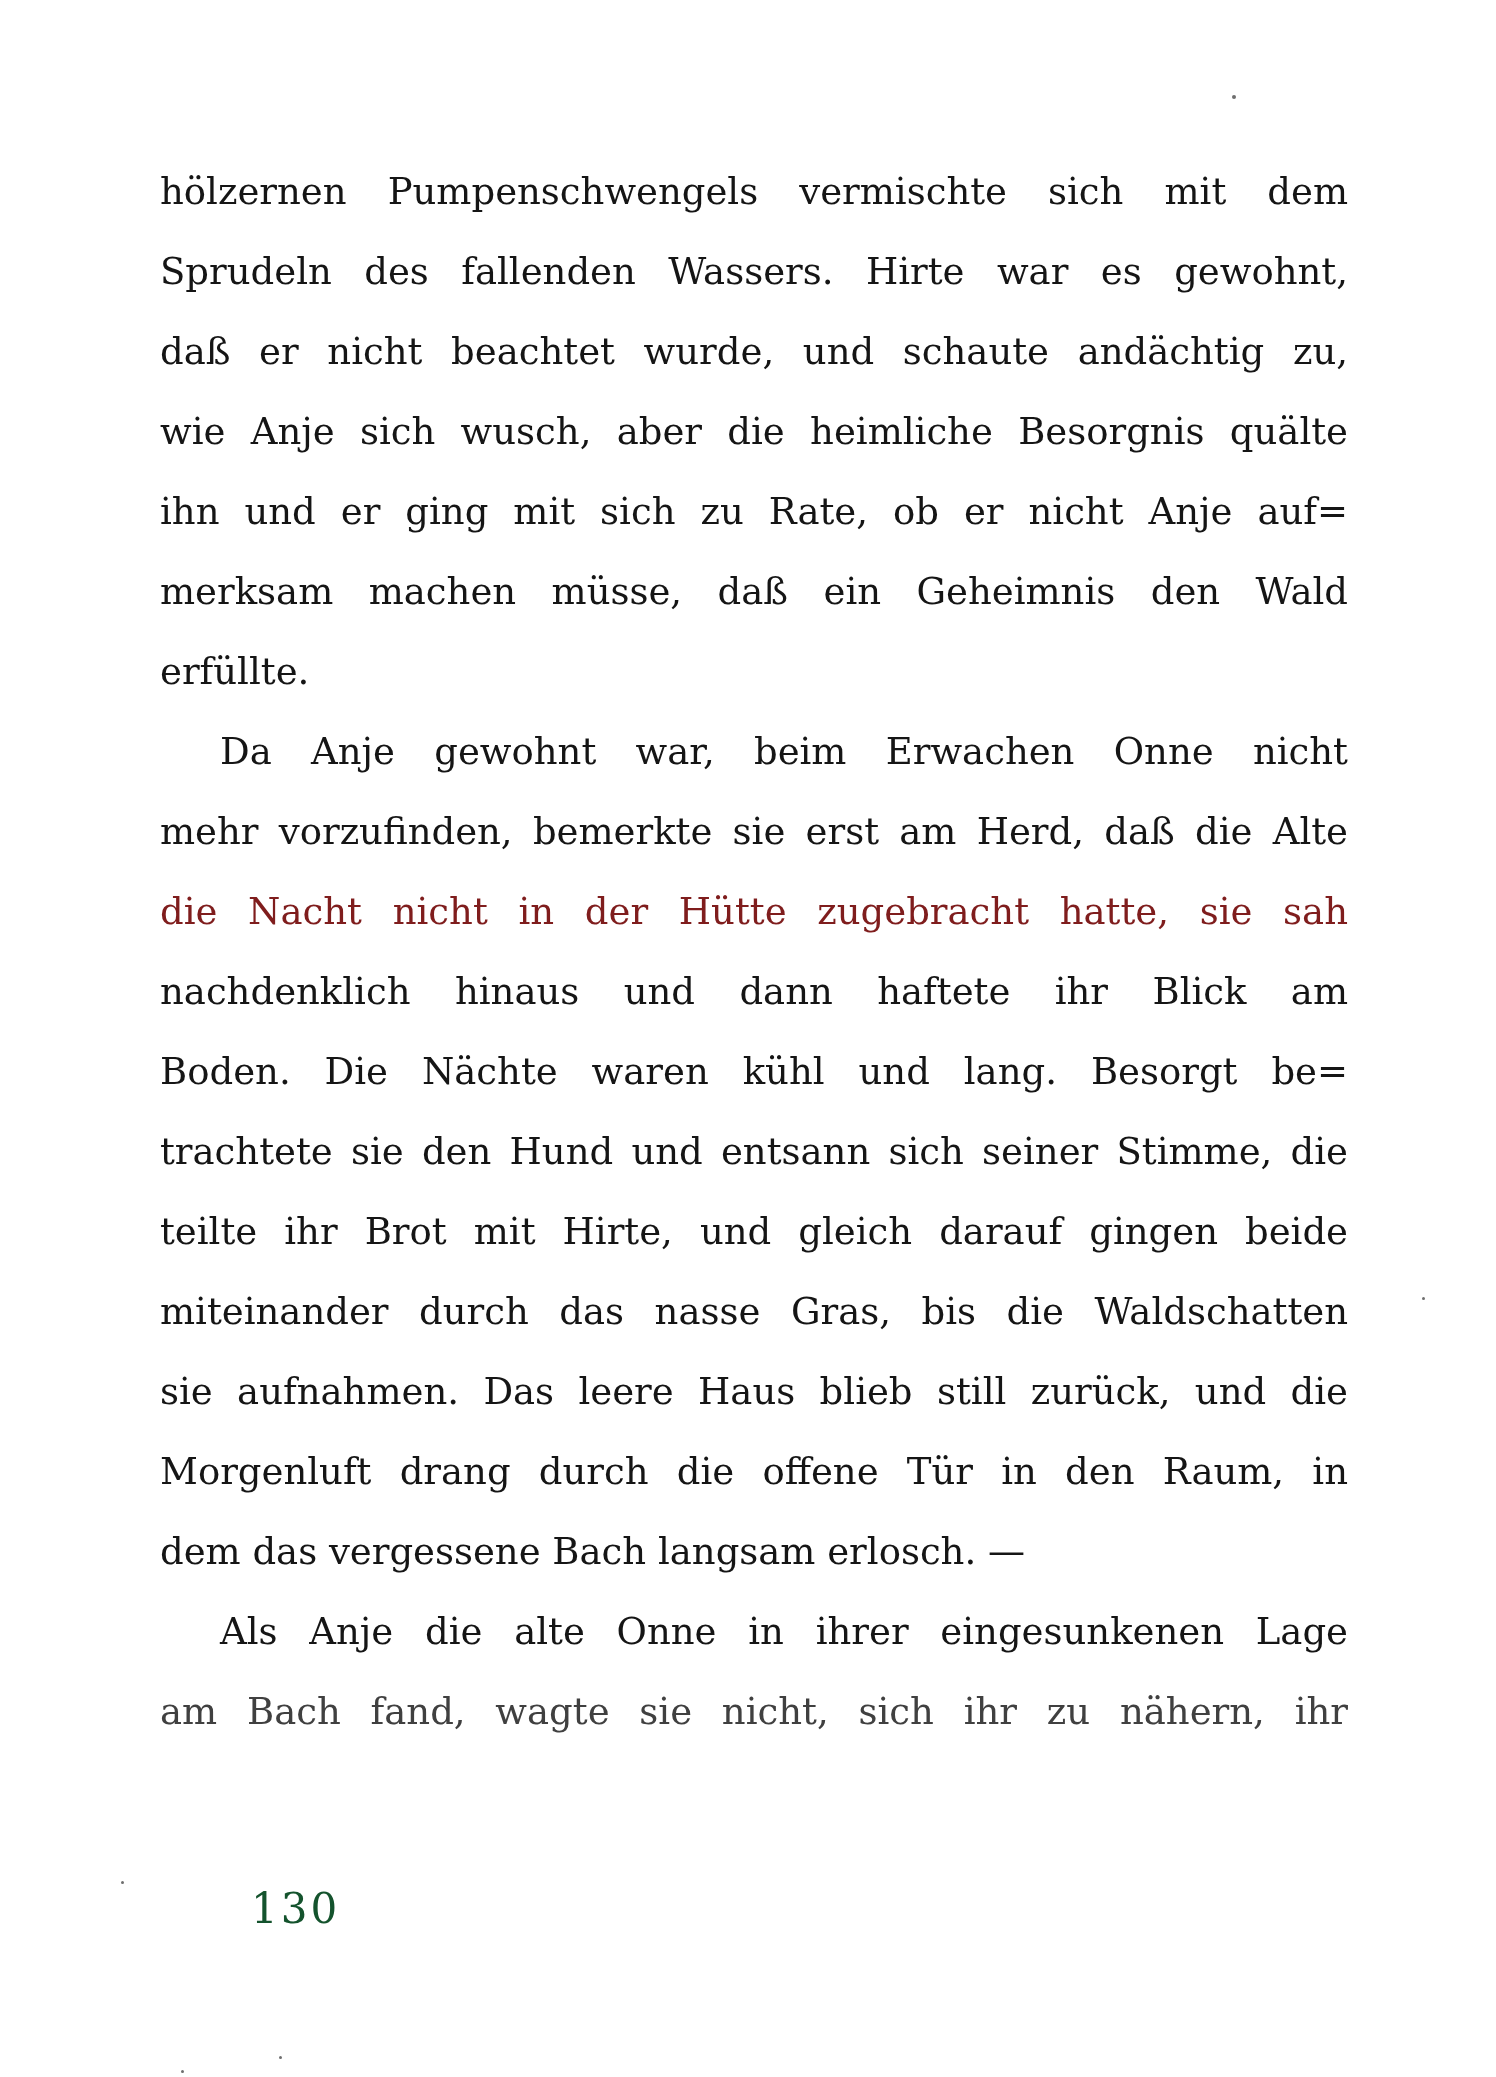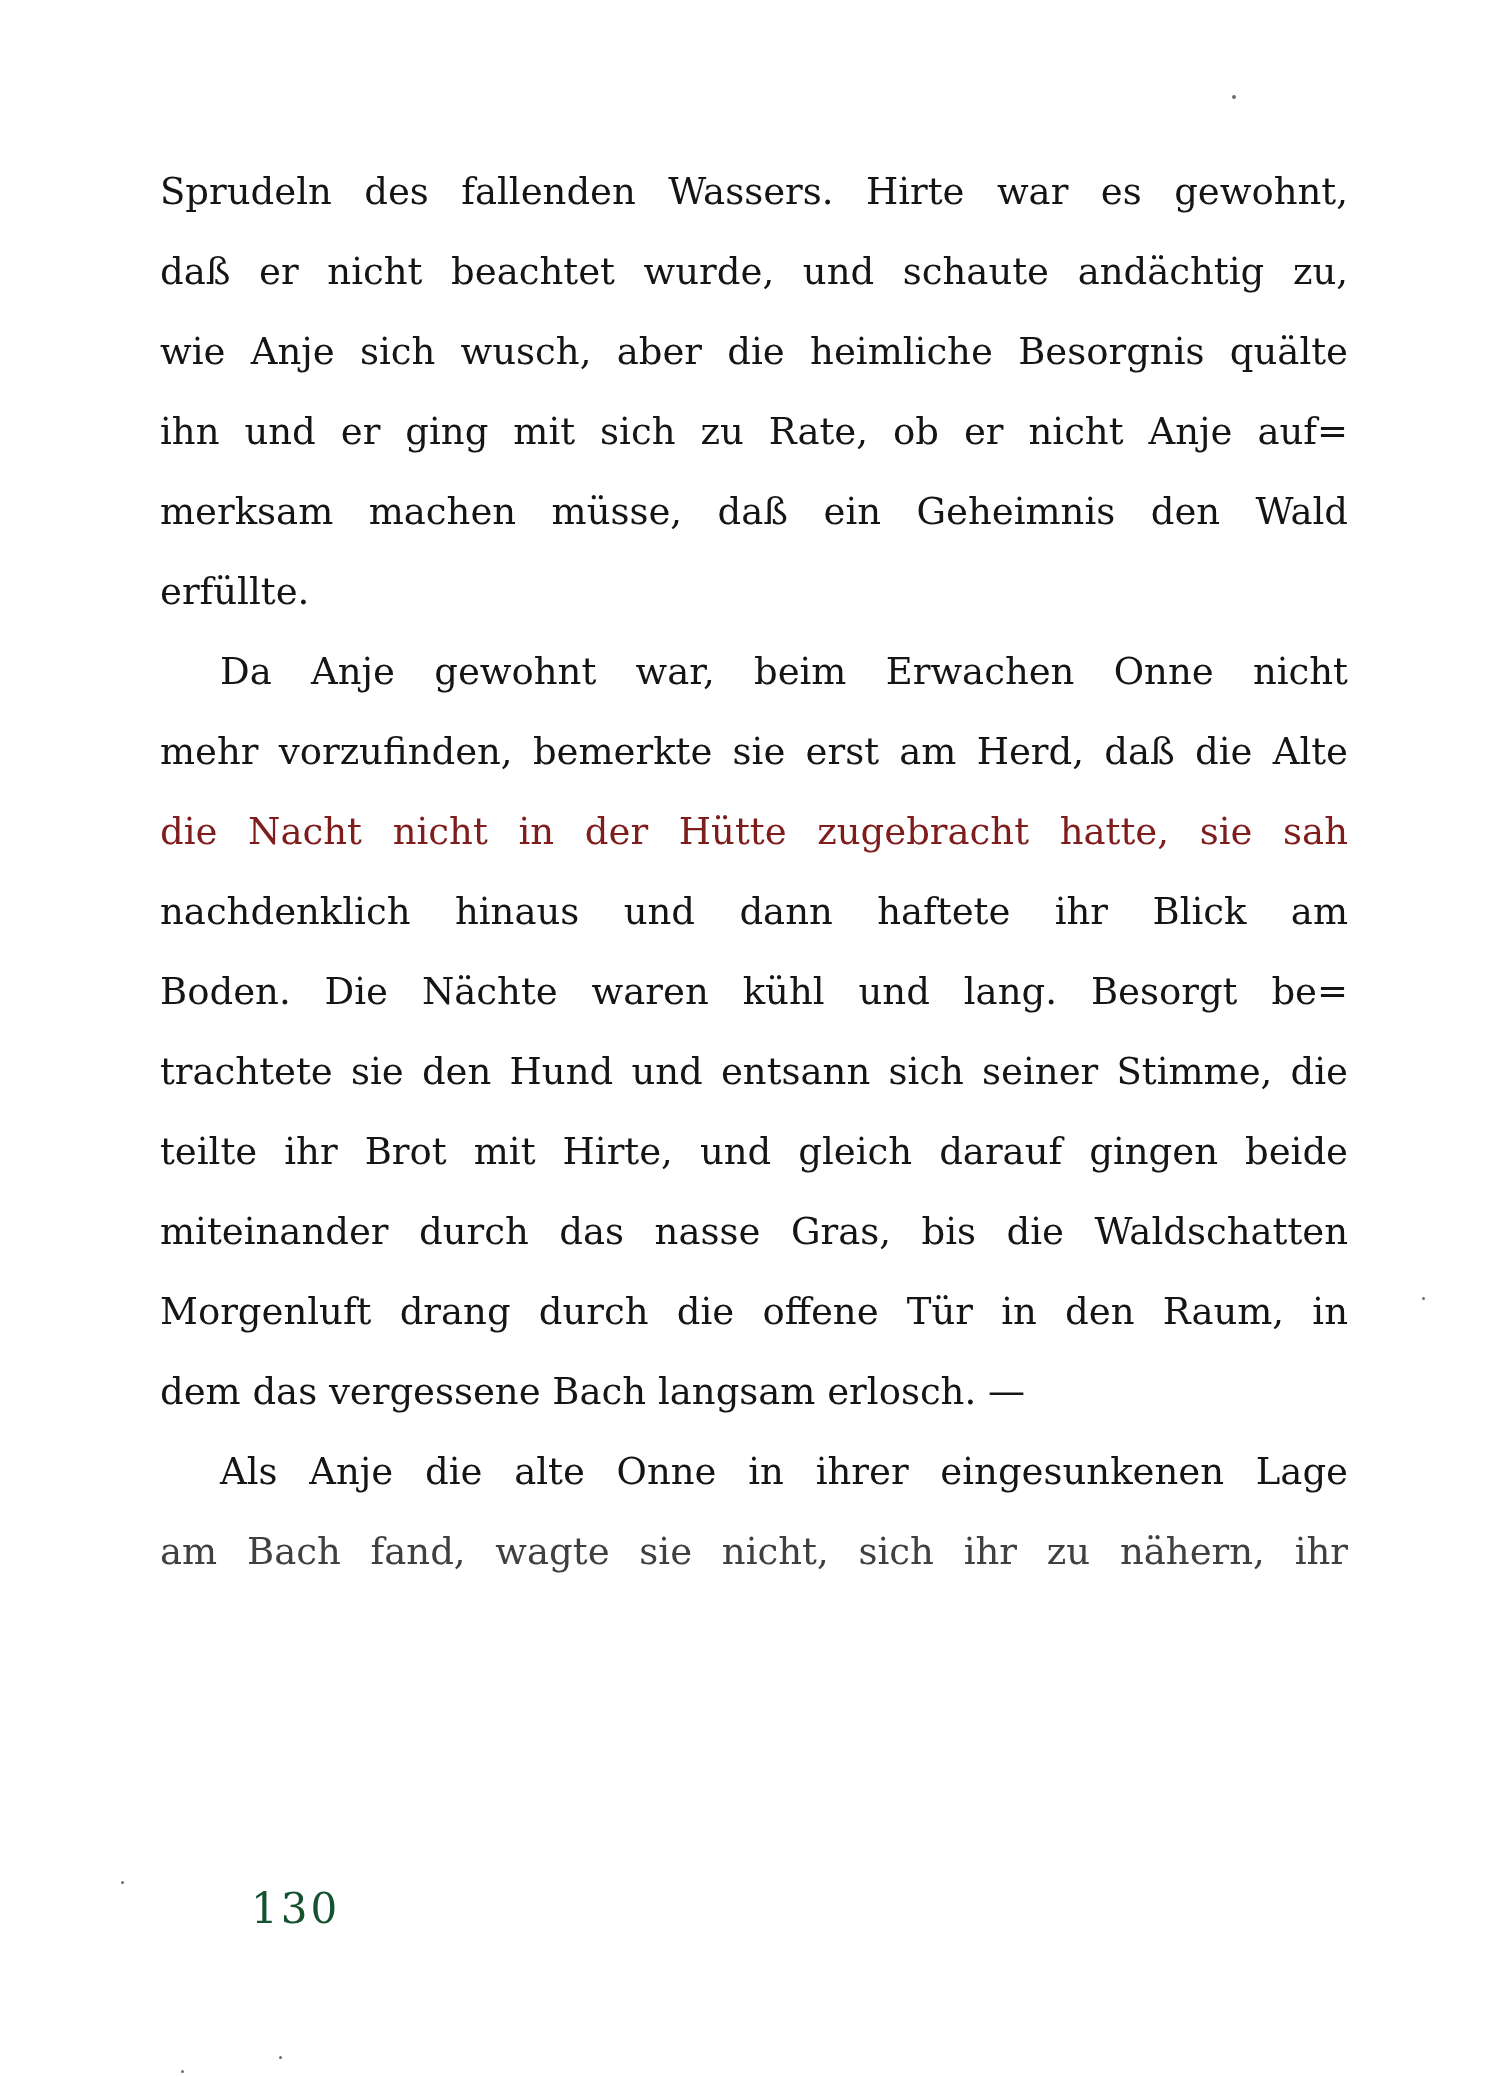--- a/index.html
+++ b/index.html
@@ -68,36 +68,38 @@
   .speck.s3 { left: 279px;  top: 2056px; width: 3px; height: 3px; }
   .speck.s4 { left: 181px;  top: 2070px; width: 3px; height: 3px; }
   .speck.s5 { left: 121px;  top: 1881px; width: 3px; height: 3px; }
 </style>
 </head>
 <body>
 
 <div class="page">
   <div class="text-block">
       <div class="paragraph">
+        <div class="line justified" style="color: rgb(21, 21, 21);">hölzernen Pumpenschwengels vermischte sich mit dem</div>
         <div class="line justified" style="color: rgb(21, 21, 21);">Sprudeln des fallenden Wassers. Hirte war es gewohnt,</div>
         <div class="line justified" style="color: rgb(21, 21, 21);">daß er nicht beachtet wurde, und schaute andächtig zu,</div>
         <div class="line justified" style="color: rgb(21, 21, 21);">wie Anje sich wusch, aber die heimliche Besorgnis quälte</div>
         <div class="line justified" style="color: rgb(21, 21, 21);">ihn und er ging mit sich zu Rate, ob er nicht Anje auf=</div>
         <div class="line justified" style="color: rgb(21, 21, 21);">merksam machen müsse, daß ein Geheimnis den Wald</div>
         <div class="line flush-left" style="color: rgb(21, 21, 21);">erfüllte.</div>
       </div>
       <div class="paragraph">
         <div class="line justified indented" style="color: rgb(21, 21, 21);">Da Anje gewohnt war, beim Erwachen Onne nicht</div>
         <div class="line justified" style="color: rgb(21, 21, 21);">mehr vorzufinden, bemerkte sie erst am Herd, daß die Alte</div>
         <div class="line justified" style="color: #7f1d1d;">die Nacht nicht in der Hütte zugebracht hatte, sie sah</div>
         <div class="line justified" style="color: rgb(21, 21, 21);">nachdenklich hinaus und dann haftete ihr Blick am</div>
         <div class="line justified" style="color: rgb(21, 21, 21);">Boden. Die Nächte waren kühl und lang. Besorgt be=</div>
         <div class="line justified" style="color: rgb(21, 21, 21);">trachtete sie den Hund und entsann sich seiner Stimme, die</div>
         <div class="line justified" style="color: rgb(21, 21, 21);">teilte ihr Brot mit Hirte, und gleich darauf gingen beide</div>
         <div class="line justified" style="color: rgb(21, 21, 21);">miteinander durch das nasse Gras, bis die Waldschatten</div>
+        <div class="line justified" style="color: rgb(21, 21, 21);">sie aufnahmen. Das leere Haus blieb still zurück, und die</div>
         <div class="line justified" style="color: rgb(21, 21, 21);">Morgenluft drang durch die offene Tür in den Raum, in</div>
         <div class="line flush-left" style="color: rgb(21, 21, 21);">dem das vergessene Bach langsam erlosch. —</div>
       </div>
       <div class="paragraph">
         <div class="line justified indented" style="color: rgb(21, 21, 21);">Als Anje die alte Onne in ihrer eingesunkenen Lage</div>
         <div class="line justified" style="color: #404040;">am Bach fand, wagte sie nicht, sich ihr zu nähern, ihr</div>
       </div>
     </div>
   <div class="page-number">130</div>
   <div class="speck s1"></div>

